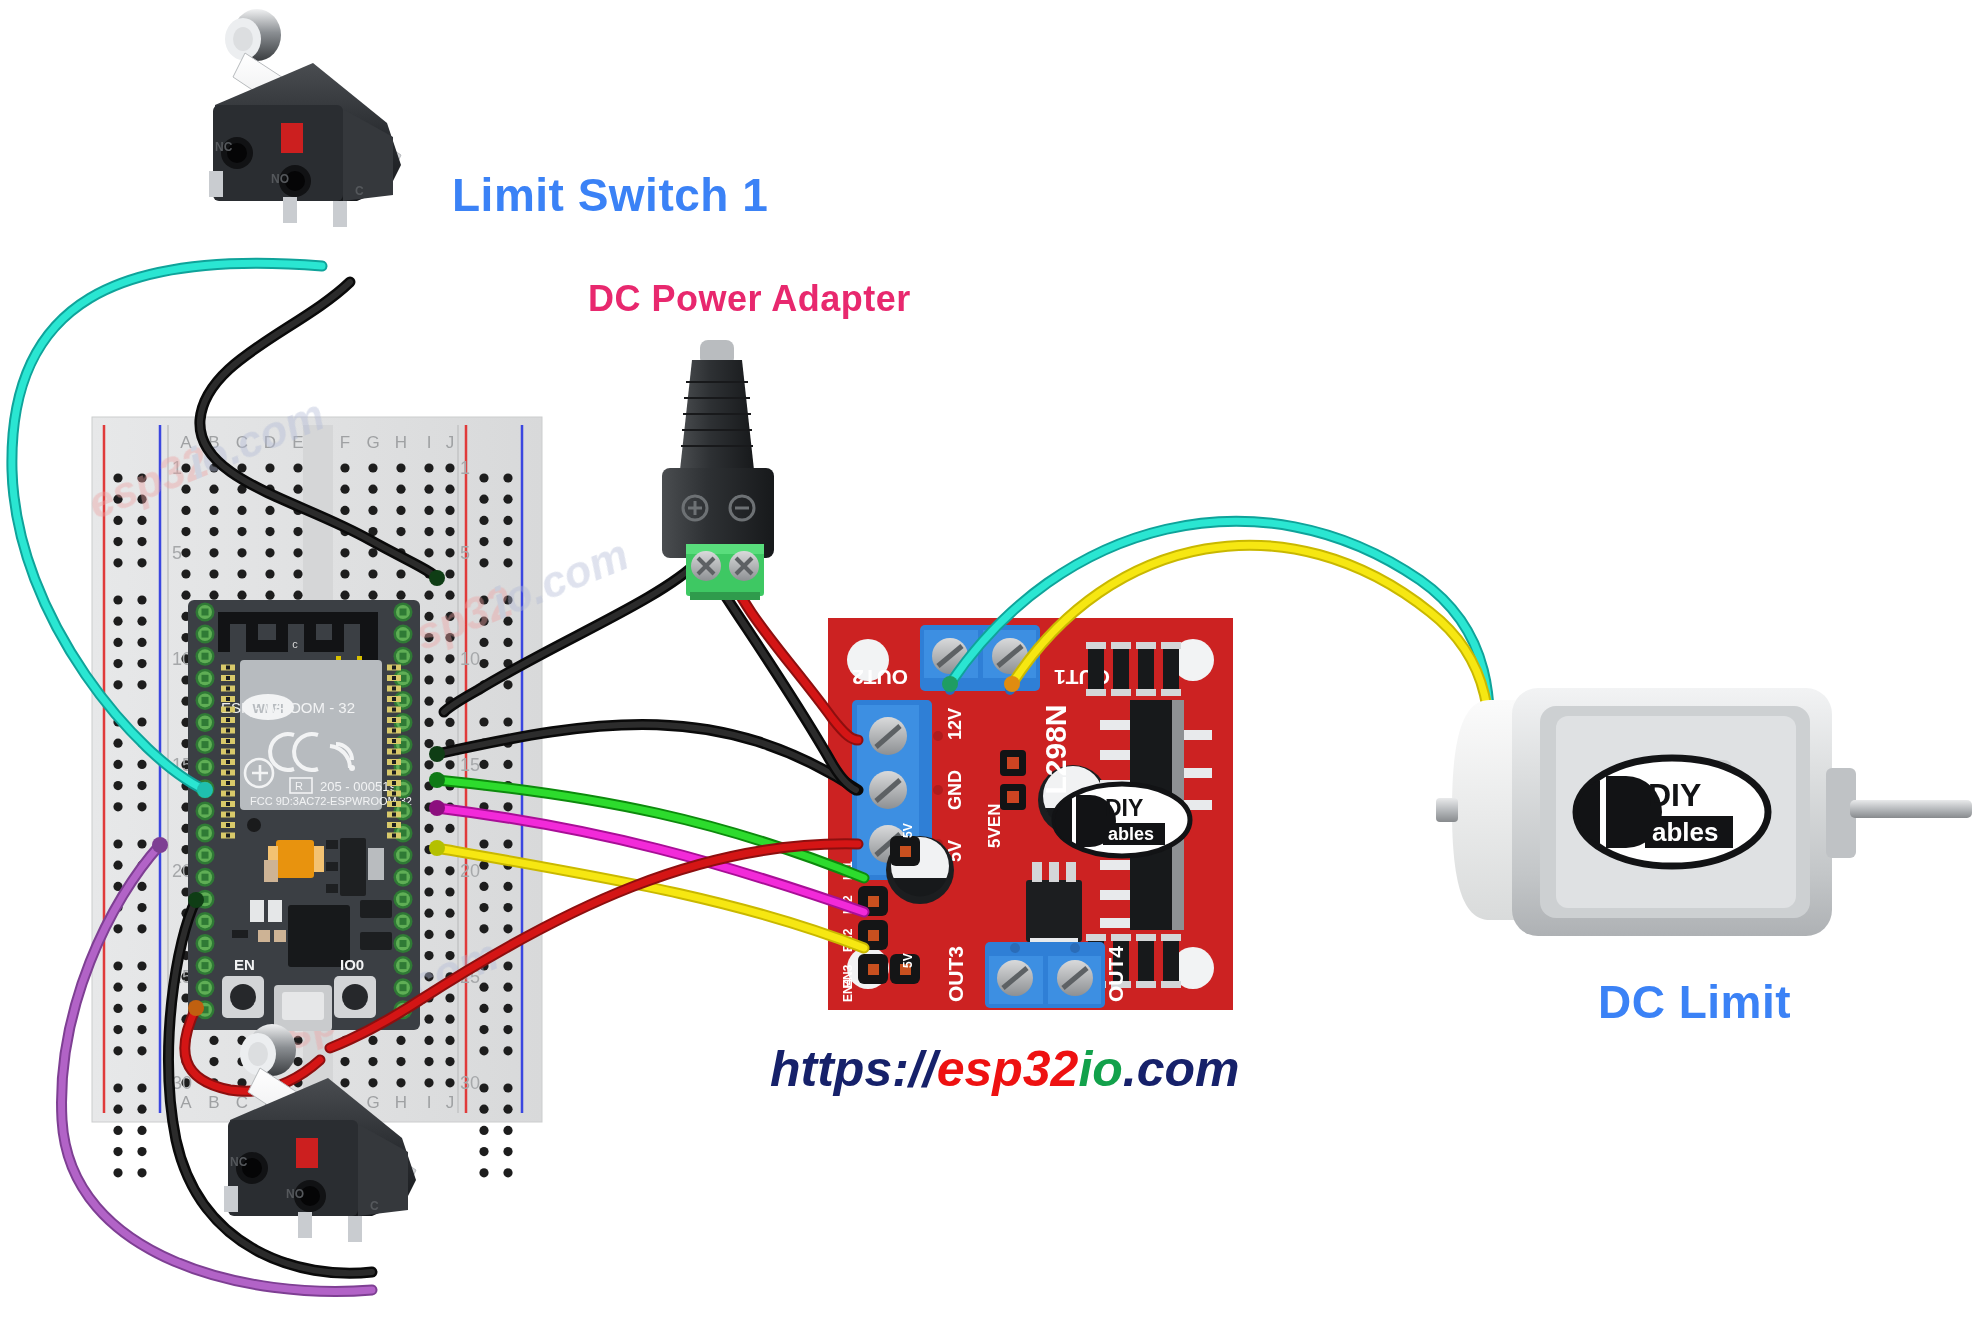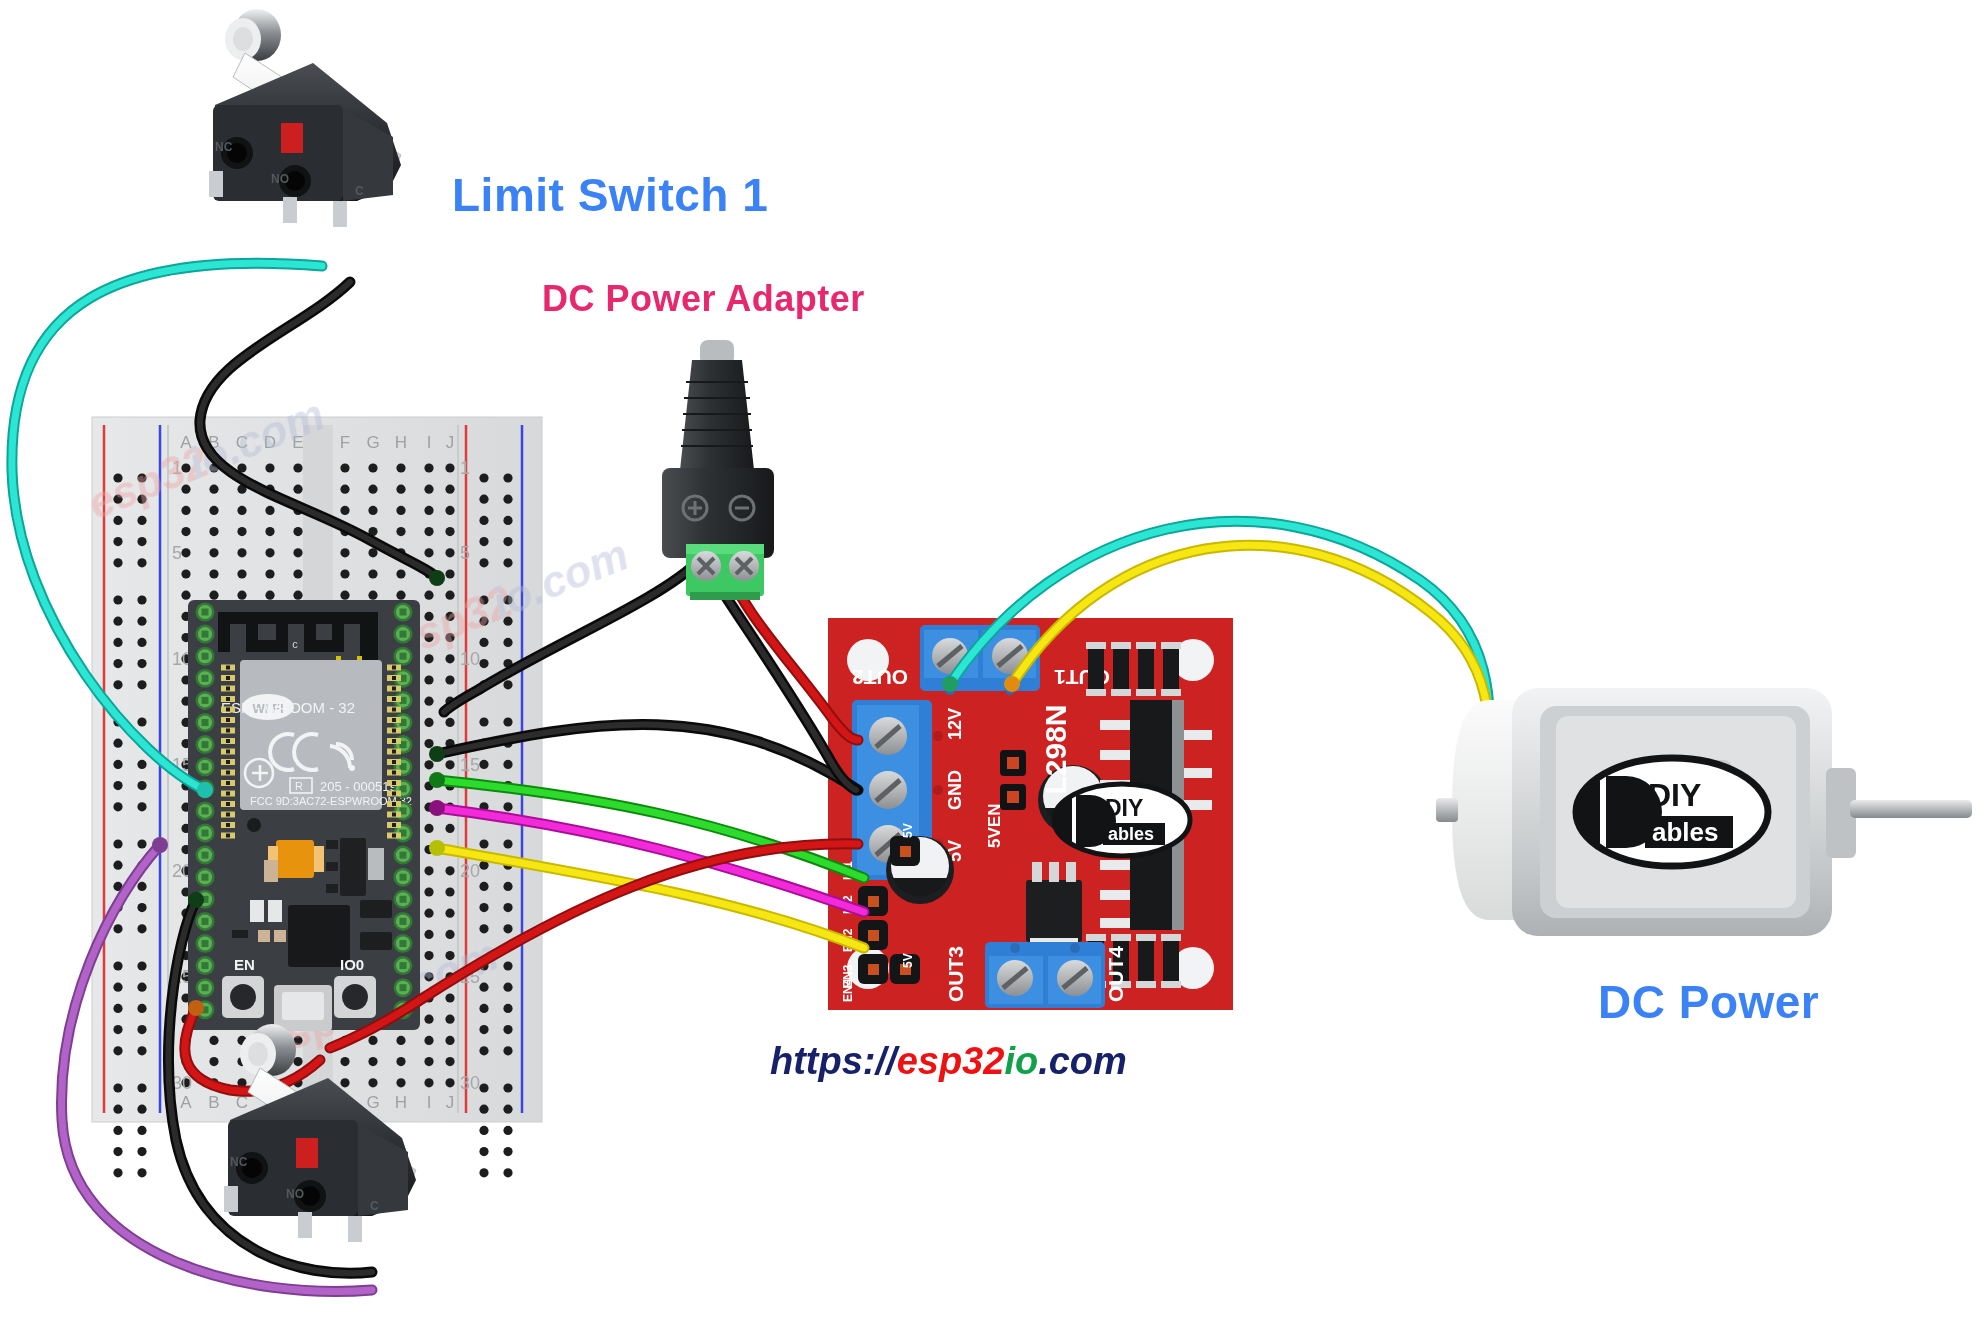--- a/index.html
+++ b/index.html
@@ -5,21 +5,21 @@
   html,body{margin:0;padding:0;background:#ffffff;}
   body{width:1987px;height:1334px;position:relative;overflow:hidden;
        font-family:"Liberation Sans","DejaVu Sans",sans-serif;}
   #stage{position:absolute;left:0;top:0;width:1987px;height:1334px;}
   svg#scene{position:absolute;left:0;top:0;width:1987px;height:1334px;}
 
   .lbl{position:absolute;font-weight:bold;white-space:nowrap;letter-spacing:.5px;}
   .lbl-blue{color:#3b82f6;font-size:46px;}
   .lbl-pink{color:#e8286e;font-size:36px;}
 
-  #url{position:absolute;left:770px;top:1040px;font-size:38px;font-weight:bold;
+  #url{position:absolute;left:770px;top:1040px;font-size:50px;font-weight:bold;
        font-style:italic;white-space:nowrap;}
   #url .navy{color:#16216a;}
   #url .red{color:#ee1111;}
   #url .green{color:#12a14b;}
 </style>
 </head>
 <body>
 
 <div id="stage">
 
@@ -1159,20 +1159,20 @@
       <path d="M 1600 780 a 34 34 0 0 0 0 64 z" fill="#121315"></path>
       <text x="1648" y="806" font-size="32" font-weight="bold" fill="#121315" font-family="Liberation Sans, sans-serif">DIY</text>
       <rect x="1645" y="816" width="88" height="32" fill="#121315"></rect>
       <text x="1652" y="841" font-size="26" font-weight="bold" fill="#ffffff" font-family="Liberation Sans, sans-serif">ables</text>
     </g>
   </g>
 </svg>
 
 <div class="lbl lbl-blue" style="left:452px;top:168px;">Limit Switch 1</div>
 
-<div class="lbl lbl-pink" style="left:542px;top:278px;">DC Power Adapter</div>
-
-
-<div class="lbl lbl-blue" style="left:1598px;top:975px;">DC Power</div>
+<div class="lbl lbl-pink" style="left:588px;top:278px;">DC Power Adapter</div>
+
+
+<div class="lbl lbl-blue" style="left:1598px;top:975px;">DC Limit</div>
 
 <div id="url"><span class="navy">https://</span><span class="red">esp32</span><span class="green">io</span><span class="navy">.com</span></div>
 
 </div>
 
 </body></html>

